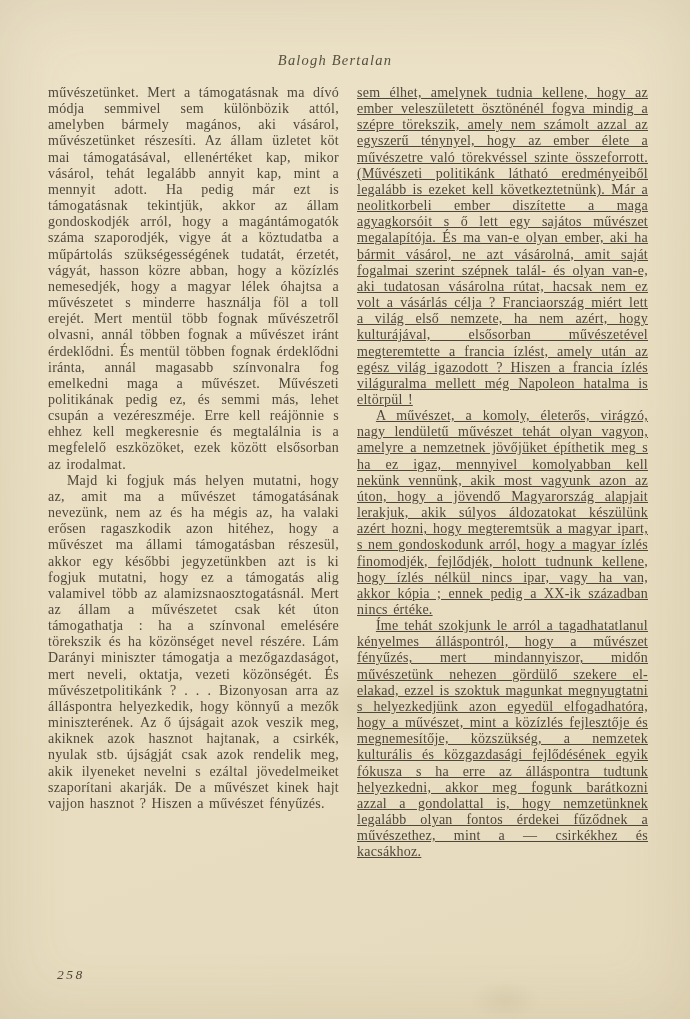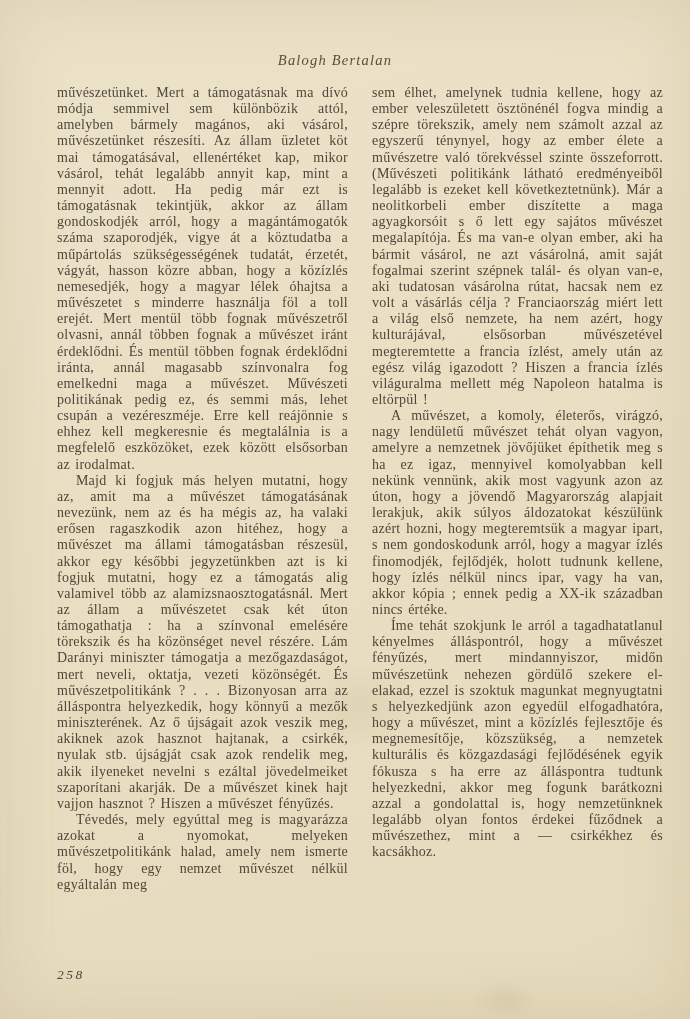--- a/index.html
+++ b/index.html
@@ -49,22 +49,22 @@
   .col {
     position: absolute;
     top: 85px;
     width: 291px;
     font-size: 14px;
     line-height: 16.15px;
     letter-spacing: 0.25px;
     word-spacing: 1.6px;
     text-align: justify;
   }
-  .col-left  { left: 57px; }
-  .col-right { left: 372px; }
+  .col-left  { left: 48px; }
+  .col-right { left: 357px; text-decoration: underline; }
   .col p {
     margin: 0;
     padding: 0;
   }
   .col p.indent { text-indent: 1.35em; }
   .page-number {
     position: absolute;
     left: 57px;
     top: 967px;
     font-size: 13.5px;
@@ -80,21 +80,20 @@
 
   <div class="stain stain-1"></div>
   <div class="stain stain-2"></div>
   <div class="stain stain-3"></div>
 
   <div class="running-header">Balogh Bertalan</div>
 
   <div class="col col-left">
     <p>művészetünket. Mert a támogatásnak ma dívó módja semmivel sem különbözik attól, amelyben bármely magános, aki vásárol, művészetünket részesíti. Az állam üzletet köt mai támogatásával, ellenértéket kap, mikor vásárol, tehát legalább annyit kap, mint a mennyit adott. Ha pedig már ezt is támogatásnak tekintjük, akkor az állam gondoskodjék arról, hogy a magántámogatók száma szaporodjék, vigye át a köztudatba a műpártolás szükségességének tudatát, érzetét, vágyát, hasson közre abban, hogy a közízlés nemesedjék, hogy a magyar lélek óhajtsa a művészetet s minderre használja föl a toll erejét. Mert mentül több fognak művészetről olvasni, annál többen fognak a művészet iránt érdeklődni. És mentül többen fognak érdeklődni iránta, annál magasabb színvonalra fog emelkedni maga a művészet. Művészeti politikának pedig ez, és semmi más, lehet csupán a vezéreszméje. Erre kell reájönnie s ehhez kell megkeresnie és megtalálnia is a megfelelő eszközöket, ezek között elsősorban az irodalmat.</p>
     <p class="indent">Majd ki fogjuk más helyen mutatni, hogy az, amit ma a művészet támogatásának nevezünk, nem az és ha mégis az, ha valaki erősen ragaszkodik azon hitéhez, hogy a művészet ma állami támogatásban részesül, akkor egy későbbi jegyzetünkben azt is ki fogjuk mutatni, hogy ez a támogatás alig valamivel több az alamizsnaosztogatásnál. Mert az állam a művészetet csak két úton támogathatja&nbsp;: ha a színvonal emelésére törekszik és ha közönséget nevel részére. Lám Darányi miniszter támogatja a mezőgazdaságot, mert neveli, oktatja, vezeti közönségét. És művészetpolitikánk&nbsp;?&nbsp;.&nbsp;.&nbsp;. Bizonyosan arra az álláspontra helyezkedik, hogy könnyű a mezők miniszterének. Az ő újságait azok veszik meg, akiknek azok hasznot hajtanak, a csirkék, nyulak stb. újságját csak azok rendelik meg, akik ilyeneket nevelni s ezáltal jövedelmeiket szaporítani akarják. De a művészet kinek hajt vajjon hasznot&nbsp;? Hiszen a művészet fényűzés.</p>
-    <p class="indent">Tévedés, mely egyúttal meg is magyarázza azokat a nyomokat, melyeken művészetpolitikánk halad, amely nem ismerte föl, hogy egy nemzet művészet nélkül egyáltalán meg</p>
   </div>
 
   <div class="col col-right">
     <p>sem élhet, amelynek tudnia kellene, hogy az ember veleszületett ösztönénél fogva mindig a szépre törekszik, amely nem számolt azzal az egyszerű ténynyel, hogy az ember élete a művészetre való törekvéssel szinte összeforrott. (Művészeti politikánk látható eredményeiből legalább is ezeket kell következtetnünk). Már a neolitkorbeli ember diszítette a maga agyagkorsóit s ő lett egy sajátos művészet megalapítója. És ma van-e olyan ember, aki ha bármit vásárol, ne azt vásárolná, amit saját fogalmai szerint szépnek talál- és olyan van-e, aki tudatosan vásárolna rútat, hacsak nem ez volt a vásárlás célja&nbsp;? Franciaország miért lett a világ első nemzete, ha nem azért, hogy kulturájával, elsősorban művészetével megteremtette a francia ízlést, amely után az egész világ igazodott&nbsp;? Hiszen a francia ízlés világuralma mellett még Napoleon hatalma is eltörpül&nbsp;!</p>
     <p class="indent">A művészet, a komoly, életerős, virágzó, nagy lendületű művészet tehát olyan vagyon, amelyre a nemzetnek jövőjüket építhetik meg s ha ez igaz, mennyivel komolyabban kell nekünk vennünk, akik most vagyunk azon az úton, hogy a jövendő Magyarország alapjait lerakjuk, akik súlyos áldozatokat készülünk azért hozni, hogy megteremtsük a magyar ipart, s nem gondoskodunk arról, hogy a magyar ízlés finomodjék, fejlődjék, holott tudnunk kellene, hogy ízlés nélkül nincs ipar, vagy ha van, akkor kópia&nbsp;; ennek pedig a XX-ik században nincs értéke.</p>
     <p class="indent">Íme tehát szokjunk le arról a tagadhatatlanul kényelmes álláspontról, hogy a művészet fényűzés, mert mindannyiszor, midőn művészetünk nehezen gördülő szekere el-elakad, ezzel is szoktuk magunkat megnyugtatni s helyezkedjünk azon egyedül elfogadhatóra, hogy a művészet, mint a közízlés fejlesztője és megnemesítője, közszükség, a nemzetek kulturális és közgazdasági fejlődésének egyik fókusza s ha erre az álláspontra tudtunk helyezkedni, akkor meg fogunk barátkozni azzal a gondolattal is, hogy nemzetünknek legalább olyan fontos érdekei fűződnek a művészethez, mint a — csirkékhez és kacsákhoz.</p>
   </div>
 
   <div class="page-number">258</div>
 

